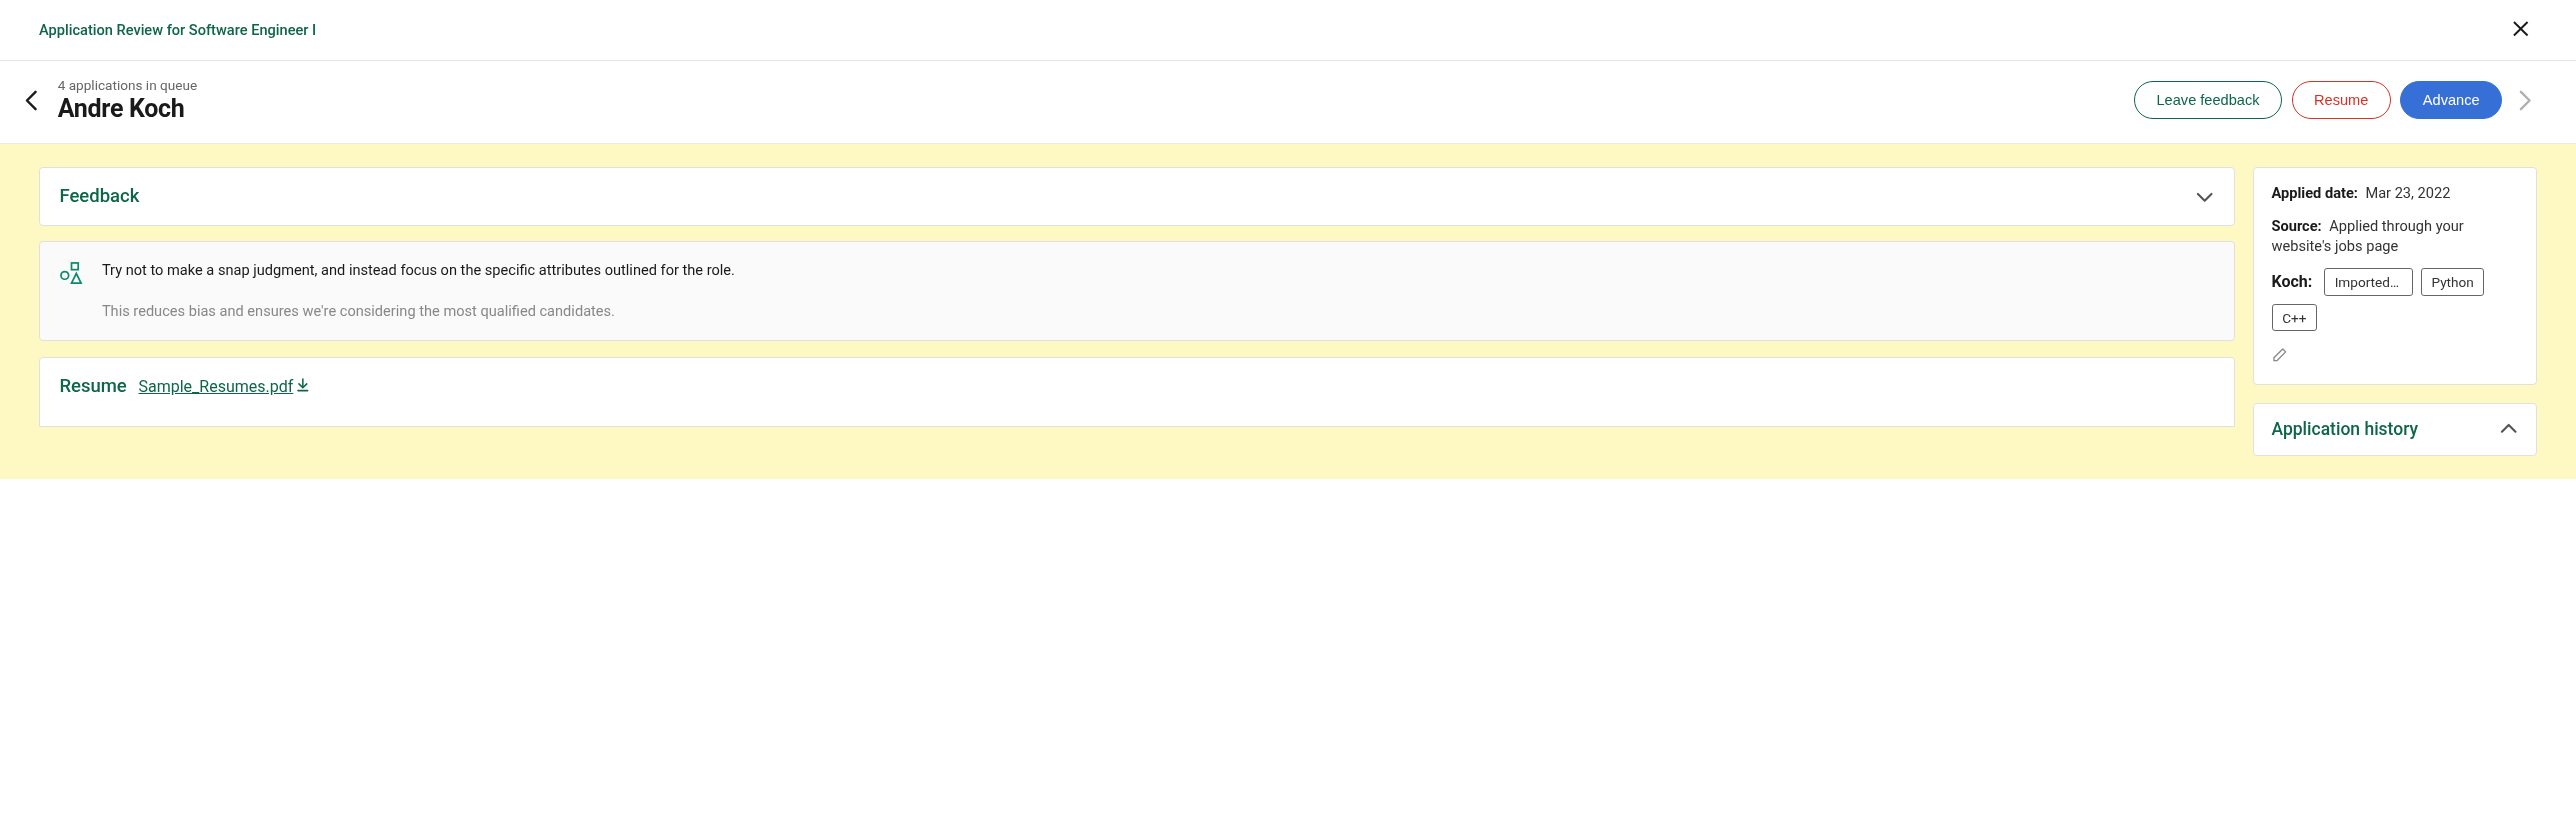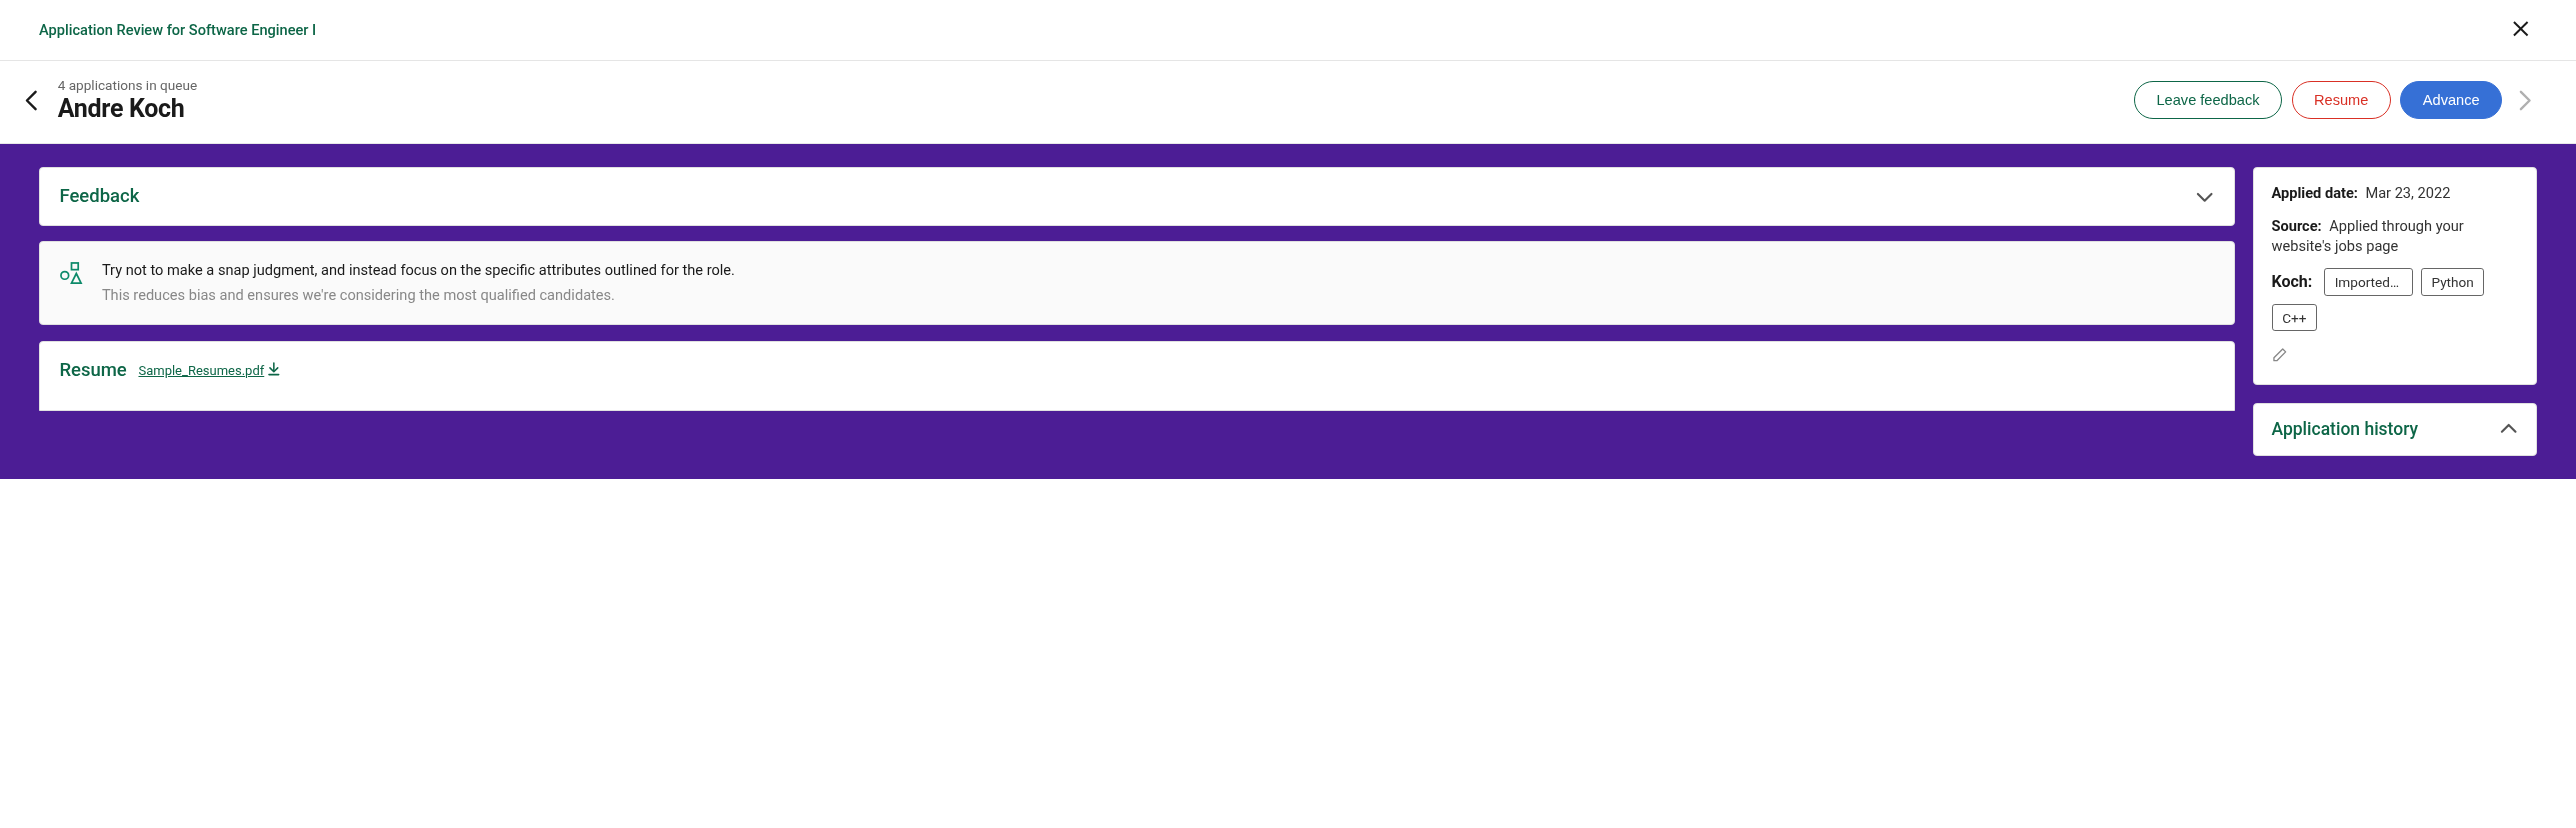--- a/index.html
+++ b/index.html
@@ -93,21 +93,21 @@
     }
     .btn-advance {
       color: white;
       background: #3670d6;
       border-color: #3670d6;
     }
     .body-content {
       padding: 23px 39px;
       display: flex;
       gap: 18px;
-      background: #4c1d95;
+      background: #fef9c3;
     }
     .main-col {
       flex: 1;
       display: flex;
       flex-direction: column;
       gap: 15.6px;
     }
     .side-col {
       width: 284px;
       flex-shrink: 0;
@@ -152,41 +152,41 @@
     }
     .hint-text-main {
       font-size: 14.6px;
       color: #1a1a1a;
       line-height: 1.5;
     }
     .hint-text-sub {
       font-size: 14.6px;
       color: #888;
       line-height: 1.5;
-      margin-top: 3px;
+      margin-top: 19px;
     }
     .resume-card {
       border: 1px solid #e0e0e0;
       border-radius: 3.9px 3.9px 0 0;
       background: white;
       padding: 17.5px 19.4px 29px 19.4px;
     }
     .resume-header {
       display: flex;
       align-items: center;
       gap: 11.7px;
     }
     .resume-title {
       font-size: 18.5px;
       font-weight: 500;
       color: #0d6647;
     }
     .resume-link {
       color: #0d6647;
-      font-size: 13px;
+      font-size: 16px;
       text-decoration: underline;
       display: inline-flex;
       align-items: center;
       gap: 3.9px;
     }
     .side-card {
       border: 1px solid #e0e0e0;
       border-radius: 3.9px;
       background: white;
     }

